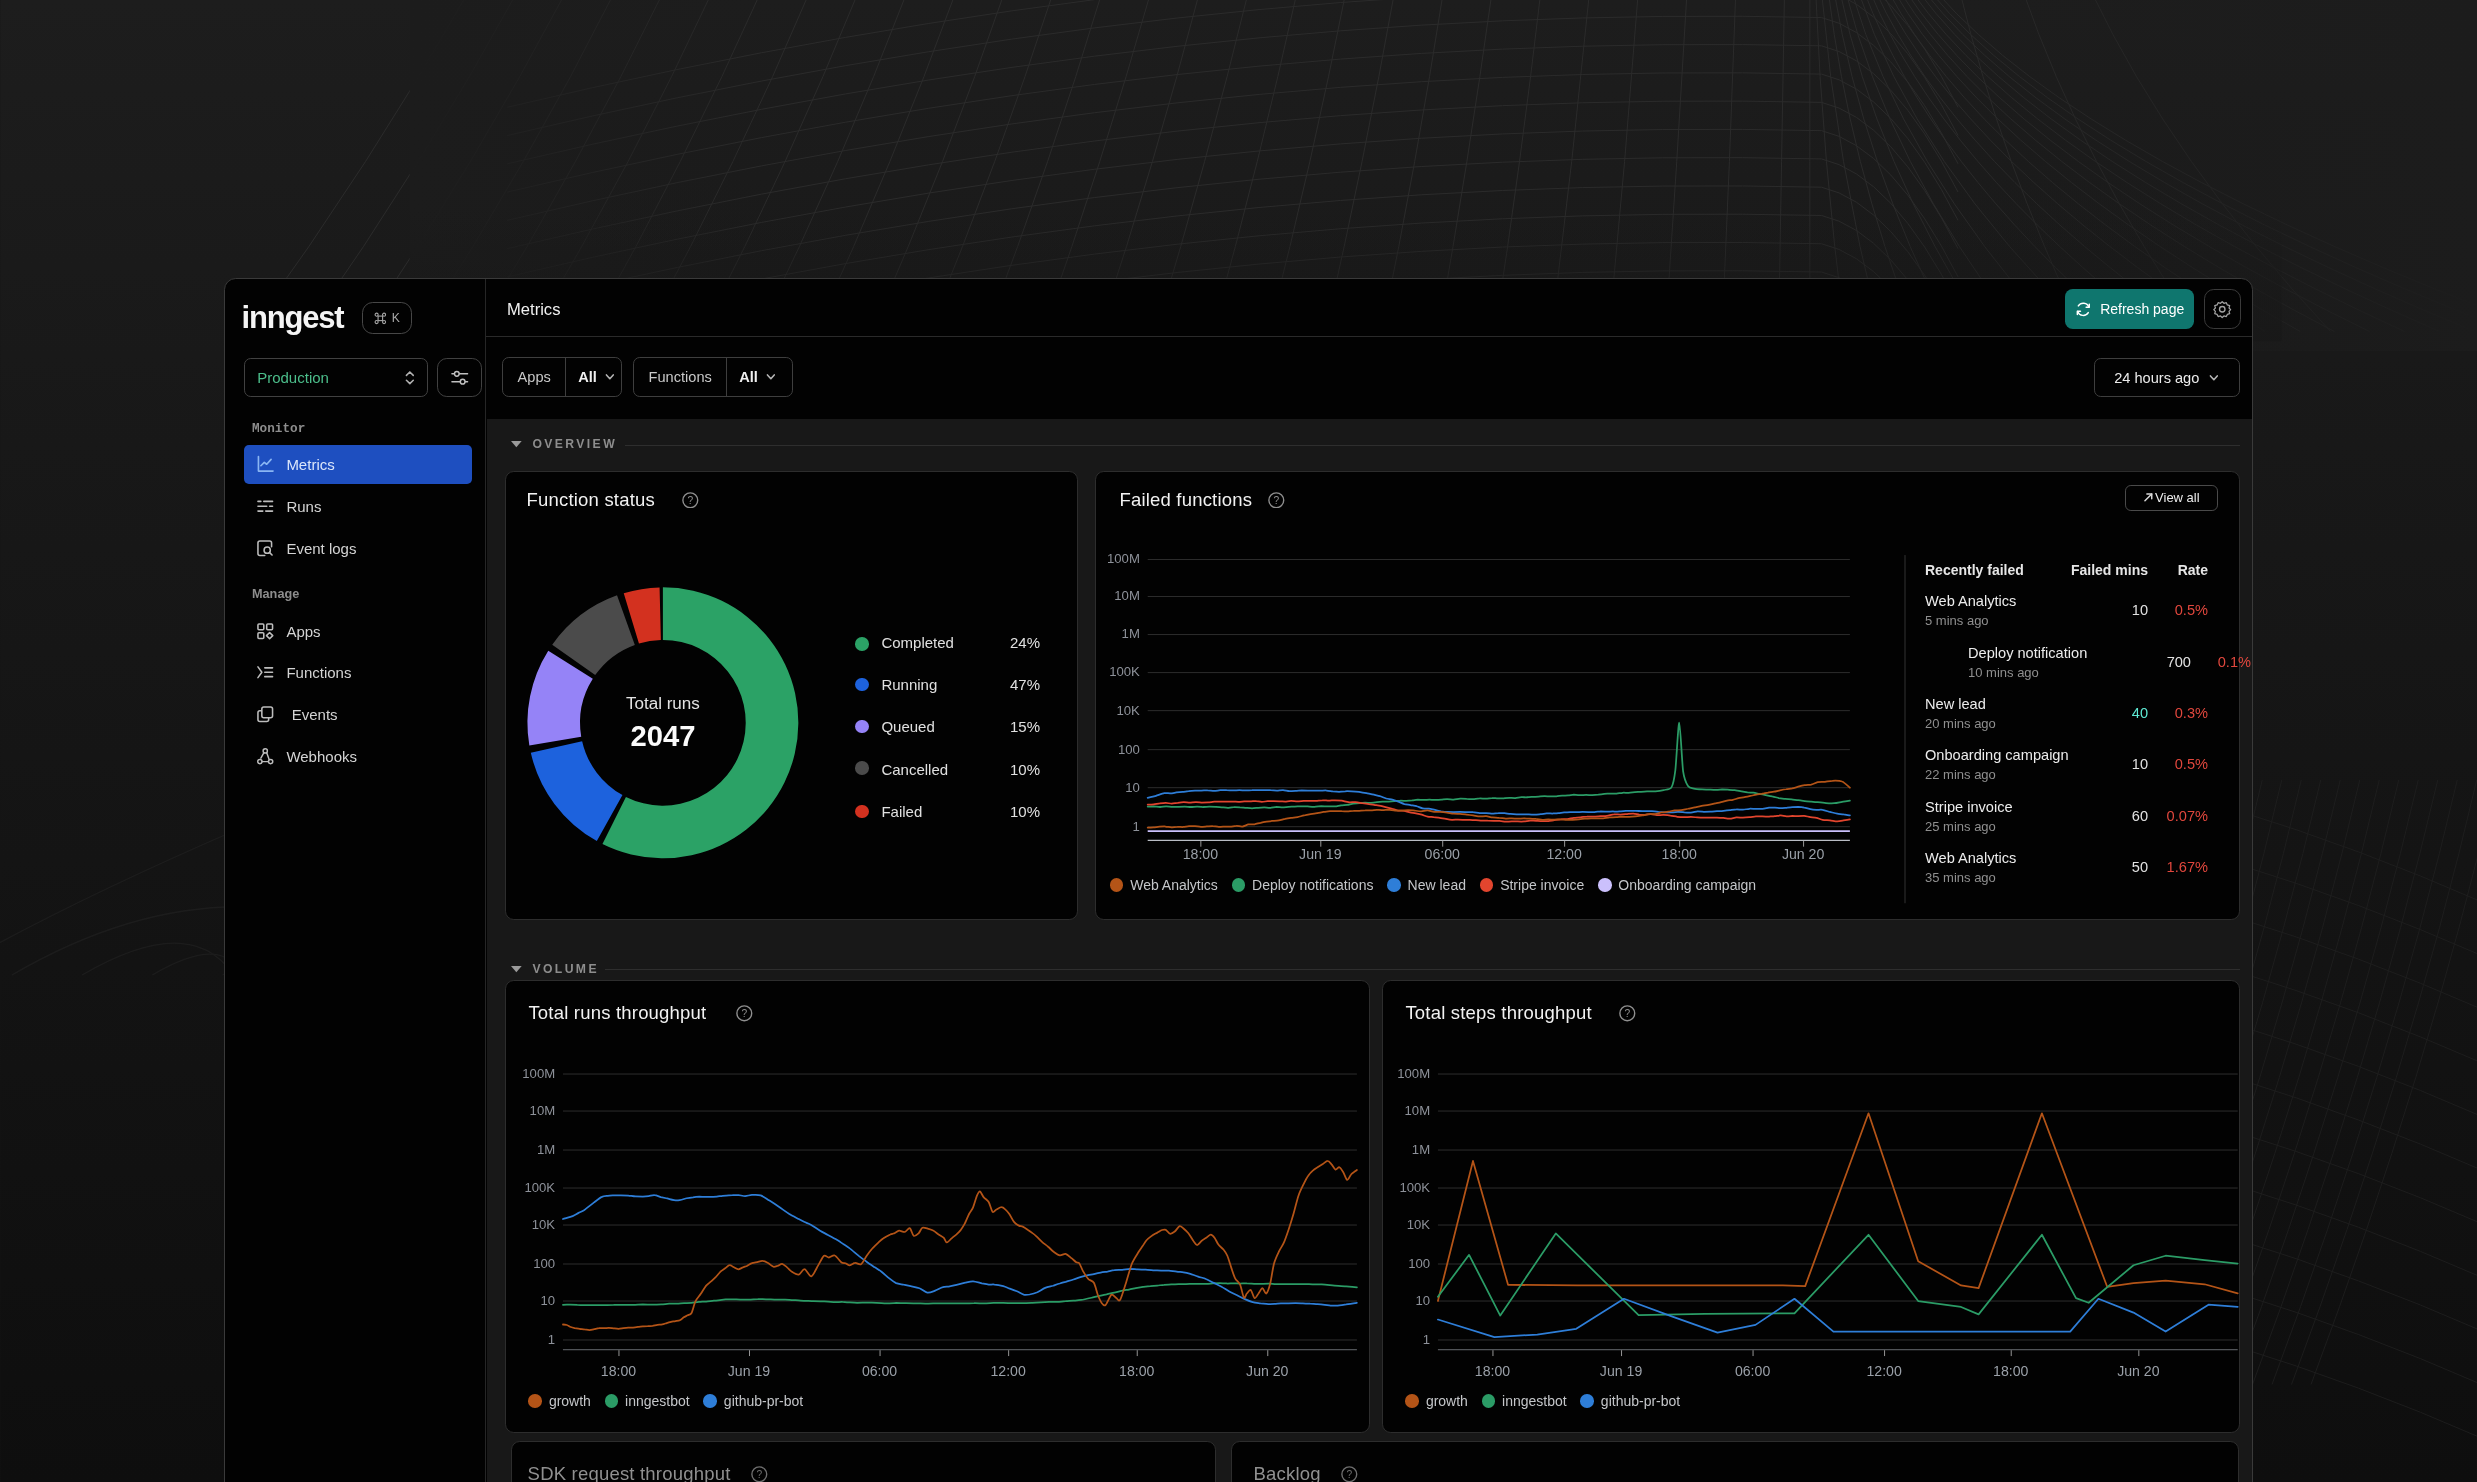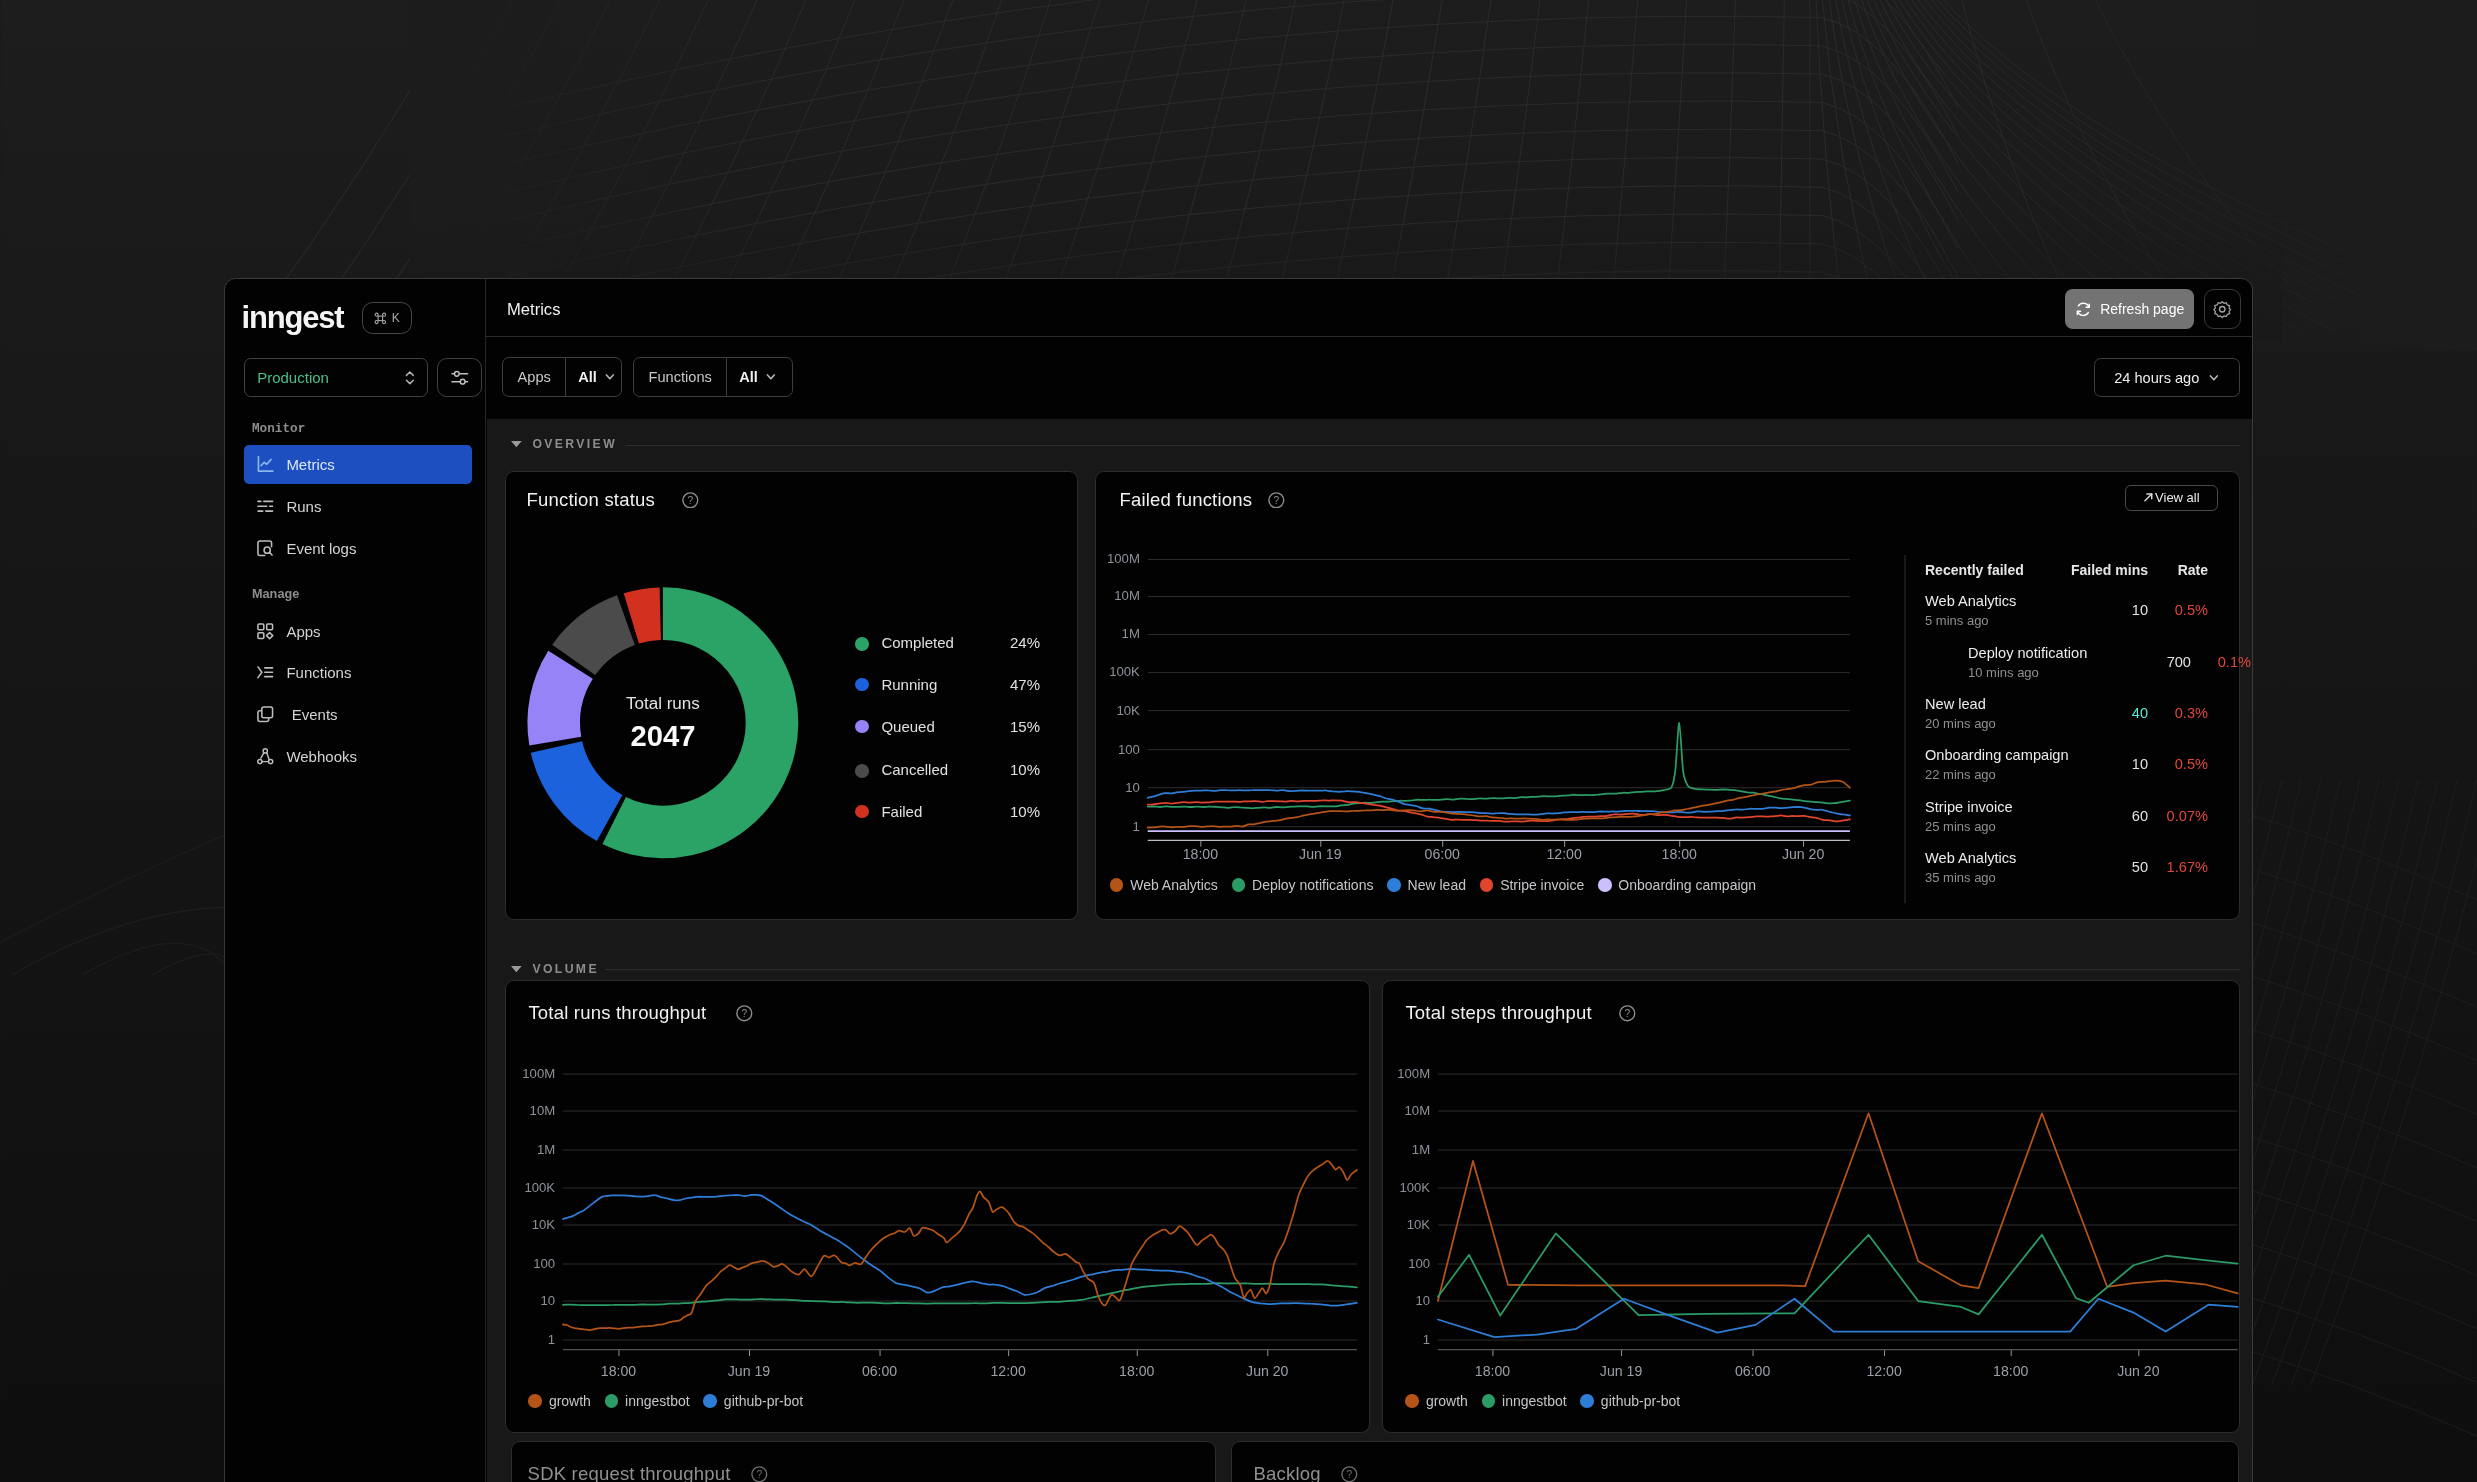--- a/index.html
+++ b/index.html
@@ -240,21 +240,21 @@
         <circle cx="4" cy="15" r="2.2"></circle>
         <circle cx="15" cy="15" r="2.2"></circle>
         <path d="M8 6 L5 11.5"></path>
         <path d="M11 6 L13.5 12.8"></path>
         <path d="M6.2 15 H12.8"></path>
       </svg>
       <span style="font-size:15px;color:#d4d4d4">Webhooks</span>
     </div>
     <div class="abs" style="left:261px;top:0;right:0;height:58px;border-bottom:1px solid #2a2a2a;"></div>
     <div class="abs" style="left:282px;top:20.5px;font-size:16.6px;color:#f0f0f0;font-weight:500;">Metrics</div>
-    <div class="abs" style="left:1840px;top:9.8px;width:129px;height:40px;background:#737373;border-radius:7.8px;display:flex;align-items:center;justify-content:center;gap:8.8px;">
+    <div class="abs" style="left:1840px;top:9.8px;width:129px;height:40px;background:#0f766e;border-radius:7.8px;display:flex;align-items:center;justify-content:center;gap:8.8px;">
       <svg width="16.6" height="16.6" viewBox="0 0 17 17" fill="none" stroke="#fff" stroke-width="1.5" stroke-linecap="round" stroke-linejoin="round">
         <path d="M14.6 3.2 V6.4 H11.4"></path>
         <path d="M14.2 6.3 A6 6 0 0 0 3.4 5.1"></path>
         <path d="M2.4 13.8 V10.6 H5.6"></path>
         <path d="M2.8 10.7 A6 6 0 0 0 13.6 11.9"></path>
       </svg>
       <span style="font-size:14px;color:#fff;font-weight:500;">Refresh page</span>
     </div>
     <div class="abs" style="left:1979px;top:9.8px;width:37px;height:40px;border:1px solid #3a3a3a;border-radius:9.8px;display:flex;align-items:center;justify-content:center;">
       <svg width="20.5" height="20.5" viewBox="0 0 24 24" fill="none" stroke="#a3a3a3" stroke-width="1.6" stroke-linejoin="round">
@@ -320,21 +320,21 @@
       <div class="abs" style="left:349px;top:204px;width:185px;display:flex;align-items:center;">
         <span class="dot" style="background:#1d62dd;"></span>
         <span style="margin-left:12.7px;font-size:15px;color:#e0e0e0;">Running</span>
         <span style="margin-left:auto;font-size:15px;color:#e0e0e0;">47%</span>
       </div>
       <div class="abs" style="left:349px;top:246px;width:185px;display:flex;align-items:center;">
         <span class="dot" style="background:#9583f7;"></span>
         <span style="margin-left:12.7px;font-size:15px;color:#e0e0e0;">Queued</span>
         <span style="margin-left:auto;font-size:15px;color:#e0e0e0;">15%</span>
       </div>
-      <div class="abs" style="left:349px;top:289px;width:185px;display:flex;align-items:flex-end;">
+      <div class="abs" style="left:349px;top:289px;width:185px;display:flex;align-items:flex-start;">
         <span class="dot" style="background:#4b4b4b;"></span>
         <span style="margin-left:12.7px;font-size:15px;color:#e0e0e0;">Cancelled</span>
         <span style="margin-left:auto;font-size:15px;color:#e0e0e0;">10%</span>
       </div>
       <div class="abs" style="left:349px;top:331px;width:185px;display:flex;align-items:center;">
         <span class="dot" style="background:#d3311f;"></span>
         <span style="margin-left:12.7px;font-size:15px;color:#e0e0e0;">Failed</span>
         <span style="margin-left:auto;font-size:15px;color:#e0e0e0;">10%</span>
       </div>
     </div>

